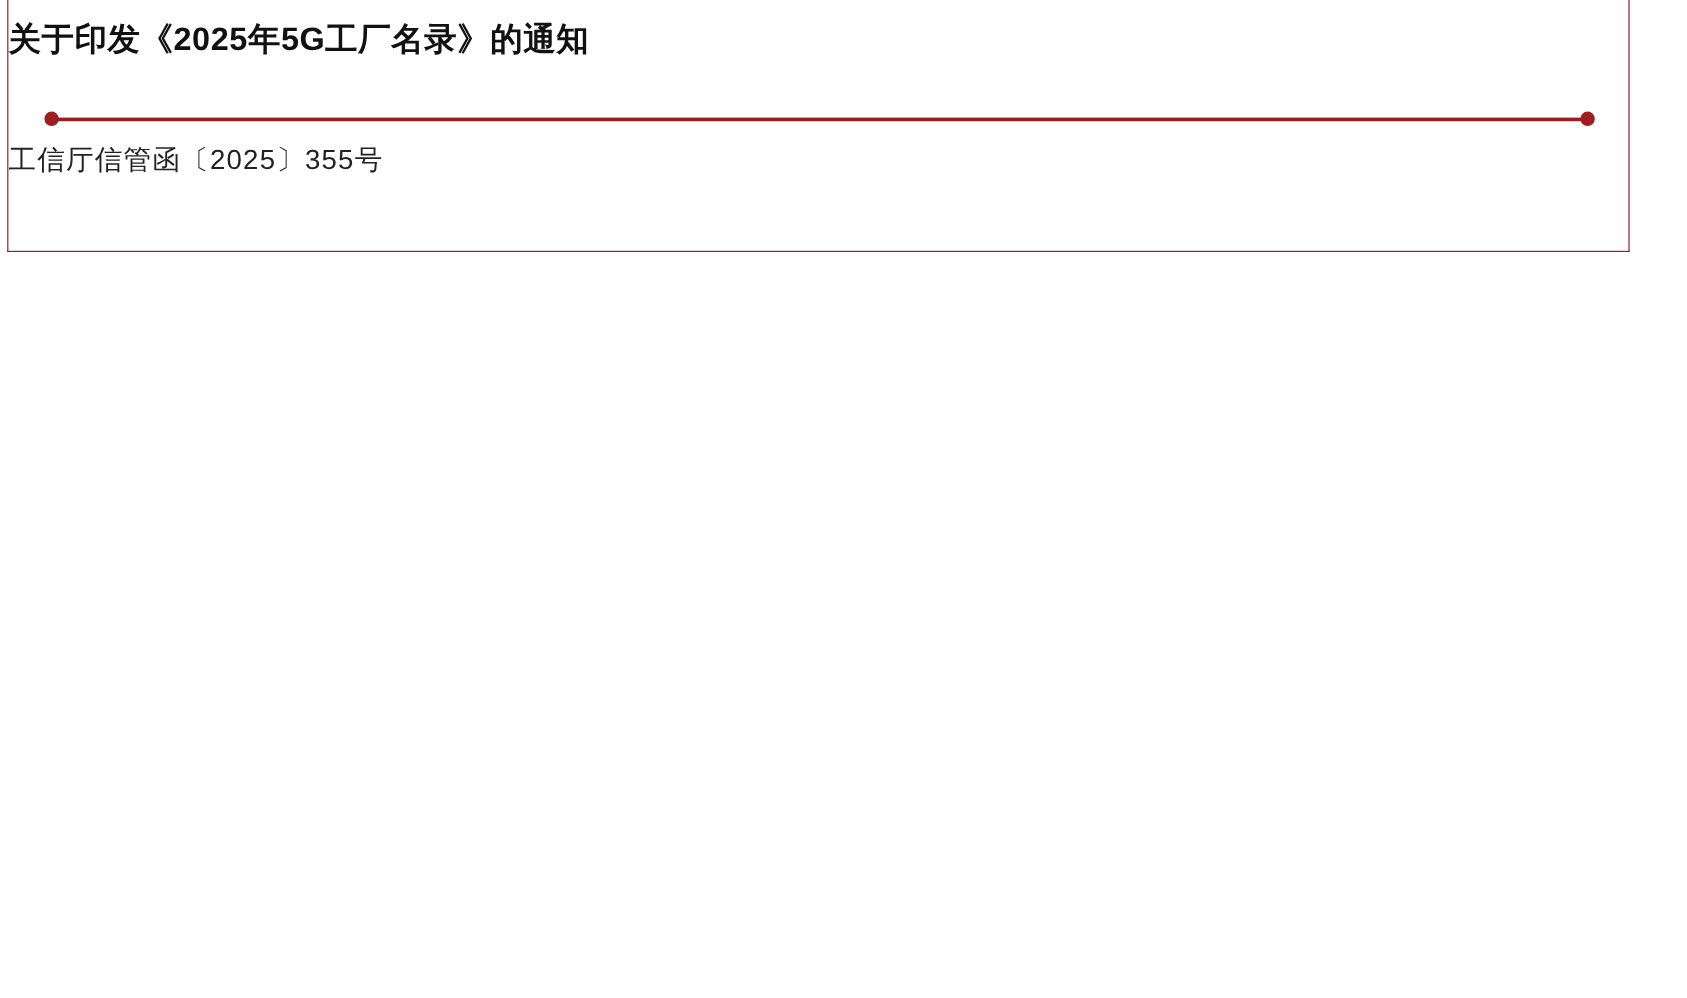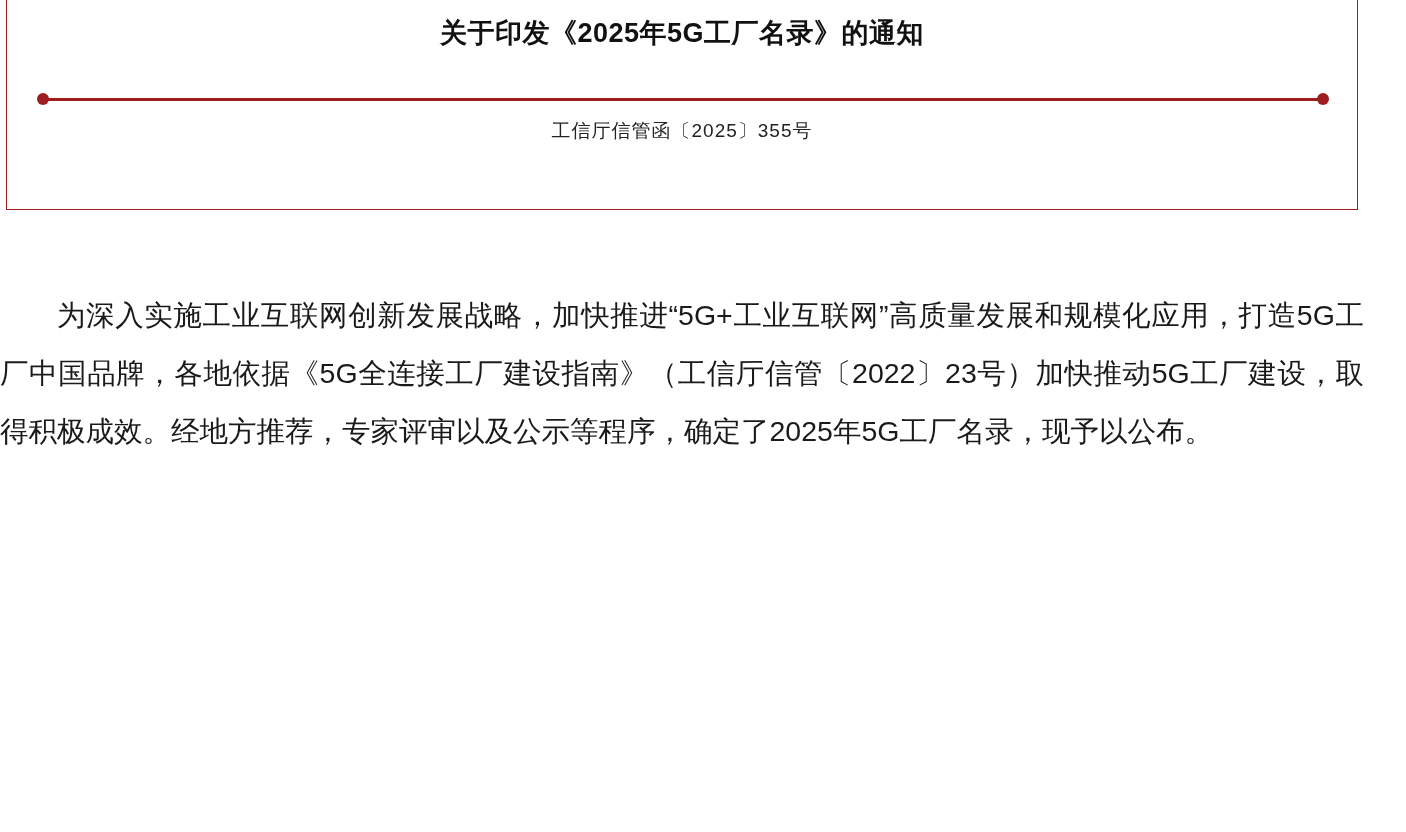--- a/index.html
+++ b/index.html
@@ -31,21 +31,21 @@
     box-sizing: border-box;
     border: 1.5px solid #9e1e20;
     border-top: none;
     background: #ffffff;
   }
   .doc-title {
     position: absolute;
     left: 0;
     top: 28px;
     width: 100%;
-    text-align: center;
+    text-align: left;
     font-size: 27px;
     font-weight: bold;
     letter-spacing: 0.5px;
     color: #111111;
     line-height: 1.3;
   }
   .rule-wrap {
     position: absolute;
     left: 30px;
     top: 104px;
@@ -69,22 +69,22 @@
     background: #9e1e20;
   }
   .rule-dot.left  { left: 0px; }
   .rule-dot.right { right: 0px; }
 
   .doc-number {
     position: absolute;
     left: 0;
     top: 130px;
     width: 100%;
-    text-align: center;
-    font-size: 19px;
+    text-align: left;
+    font-size: 23px;
     color: #222222;
     letter-spacing: 1px;
   }
 
   
   .body-text {
     position: absolute;
     left: 0px;
     top: 286px;
     width: 1364px;
@@ -121,17 +121,16 @@
       <span class="rule-dot left"></span>
       <span class="rule-line"></span>
       <span class="rule-dot right"></span>
     </div>
 
     <div class="doc-number">工信厅信管函〔2025〕355号</div>
   </div>
 
   <div class="body-text">
 
-    <p class="para indent">为深入实施工业互联网创新发展战略，加快推进“5G+工业互联网”高质量发展和规模化应用，打造5G工厂中国品牌，各地依据《5G全连接工厂建设指南》（工信厅信管〔2022〕23号）加快推动5G工厂建设，取得积极成效。经地方推荐，专家评审以及公示等程序，确定了2025年5G工厂名录，现予以公布。</p>
 
   </div>
 
 </div>
 
 </body></html>

